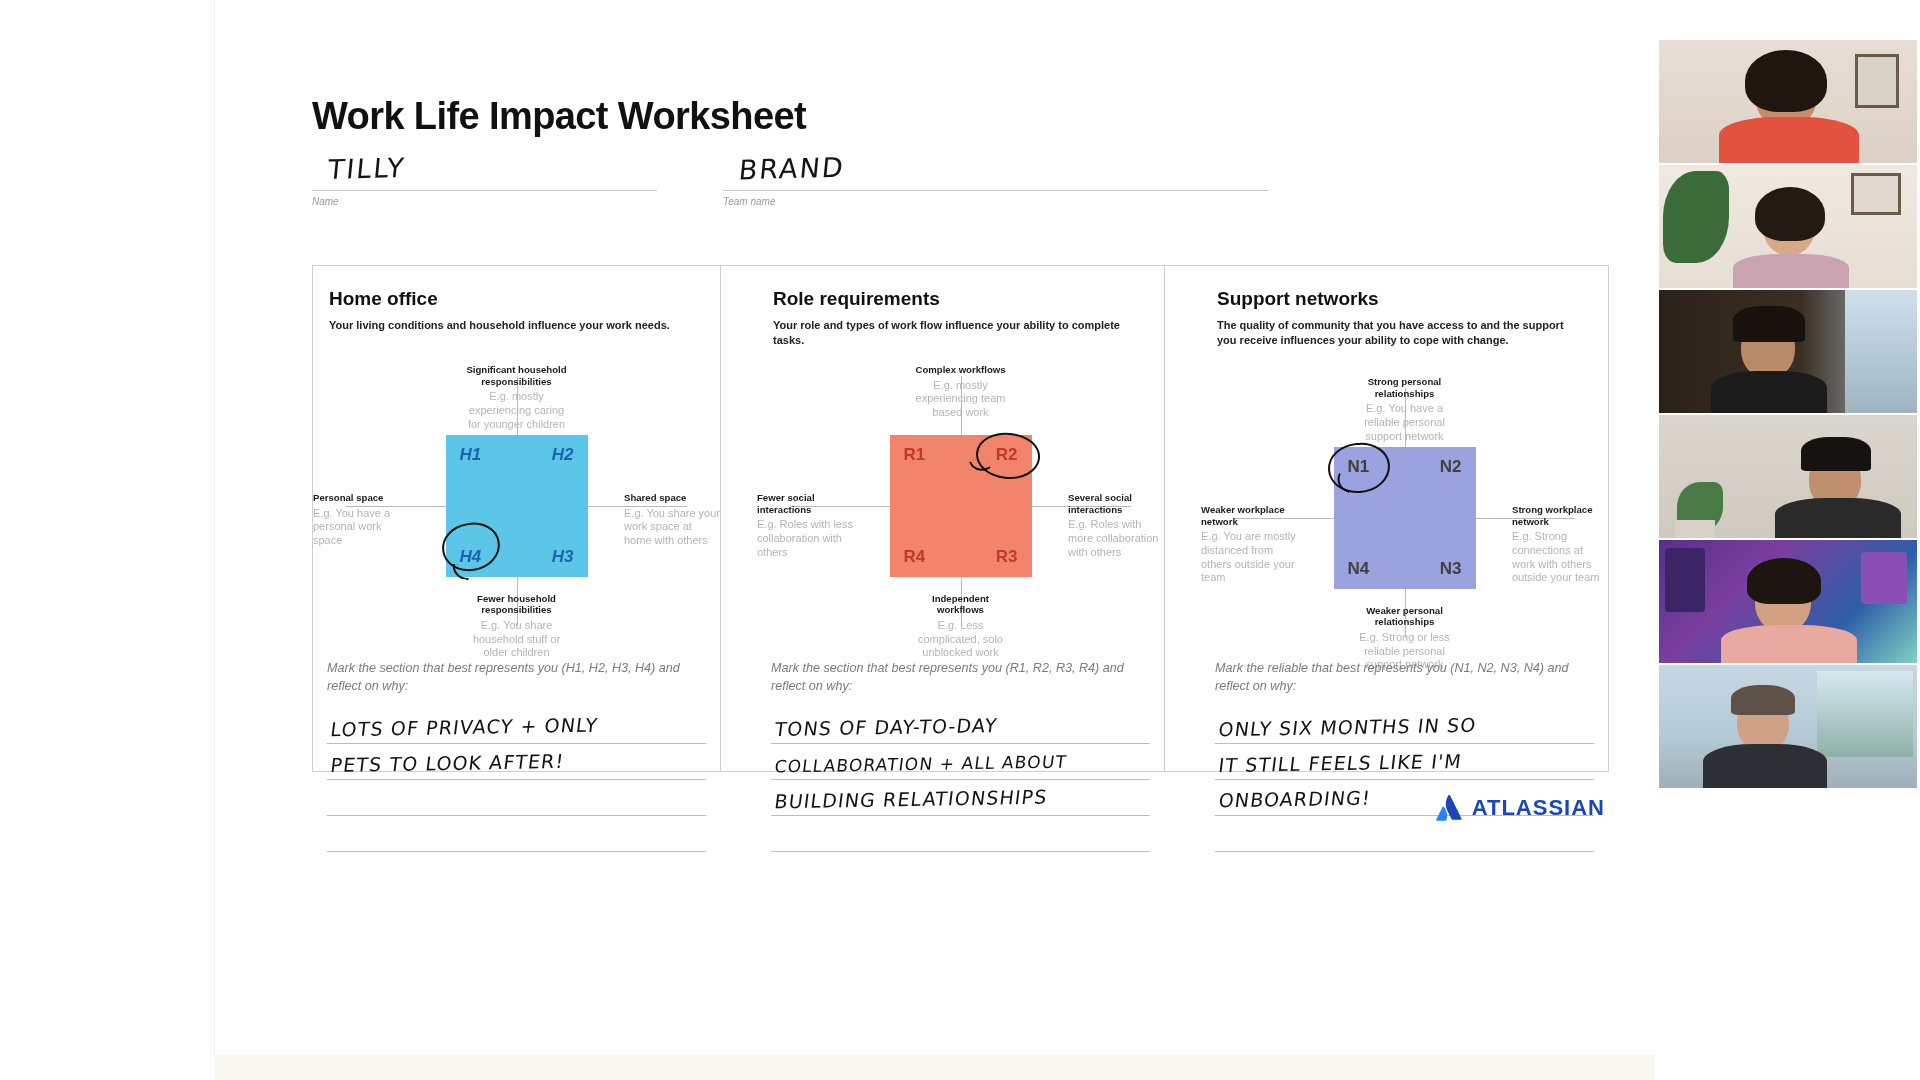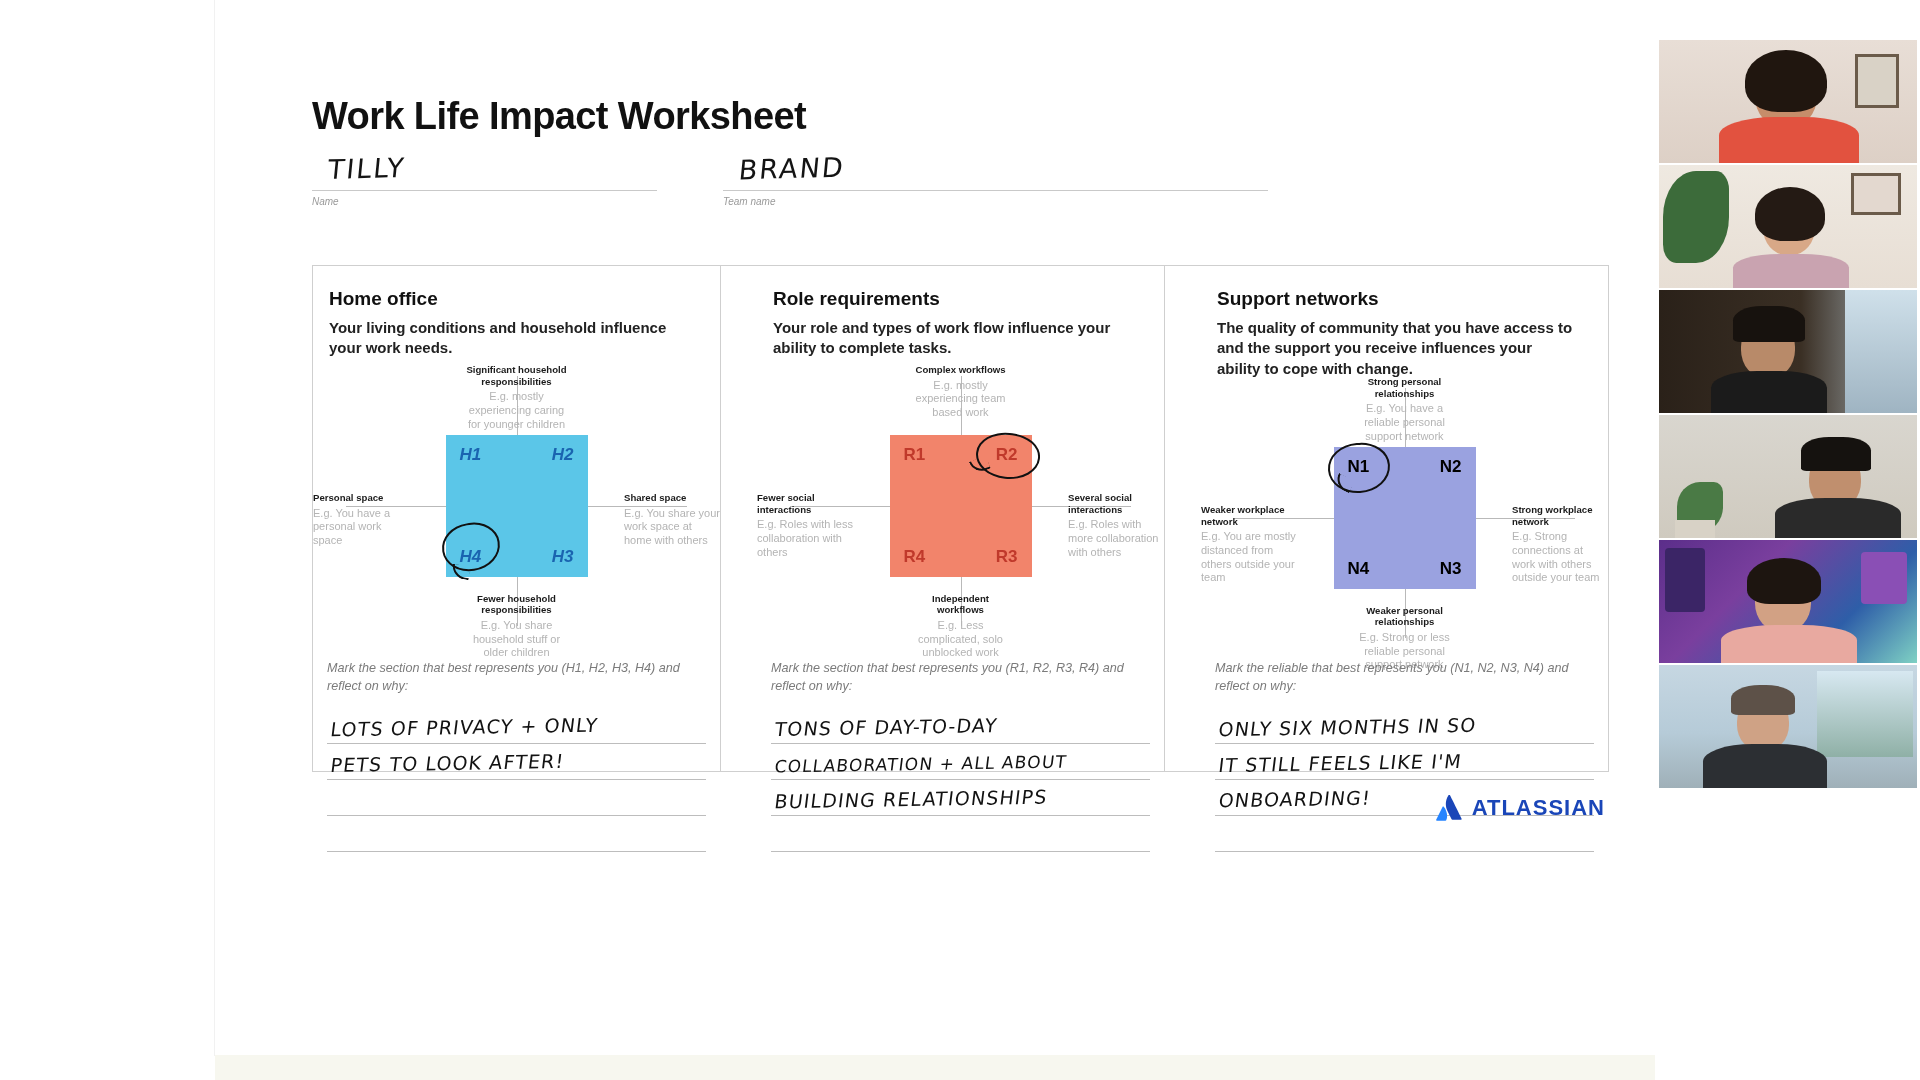--- a/index.html
+++ b/index.html
@@ -86,21 +86,21 @@
     padding: 22px 14px 0 14px;
   }
   .panel:last-child { border-right: none; }
   .panel-title {
     font-size: 19px;
     font-weight: bold;
     color: #111111;
     margin-left: 2px;
   }
   .panel-sub {
-    font-size: 15px;
+    font-size: 11px;
     font-weight: bold;
     color: #222222;
     line-height: 1.35;
     margin-top: 8px;
     margin-left: 2px;
     width: 95%;
   }
   
   .matrix {
     position: absolute;
@@ -136,21 +136,21 @@
   .sq-blue  { background: #5bc6e8; }
   .sq-red   { background: #f2846b; }
   .sq-purple{ background: #9aa2e0; }
   .q {
     position: absolute;
     font-size: 17px;
     font-weight: bold;
   }
   .q-blue  { color: #1a64b0; font-style: italic; }
   .q-red   { color: #c0392b; }
-  .q-purple{ color: #000000; }
+  .q-purple{ color: #404040; }
   .q1 { left: 14px;  top: 10px; }
   .q2 { right: 14px; top: 10px; }
   .q3 { right: 14px; bottom: 10px; }
   .q4 { left: 14px;  bottom: 10px; }
   .axis-label {
     position: absolute;
     font-size: 9.6px;
     font-weight: bold;
     color: #1b1b1b;
     line-height: 1.2;

